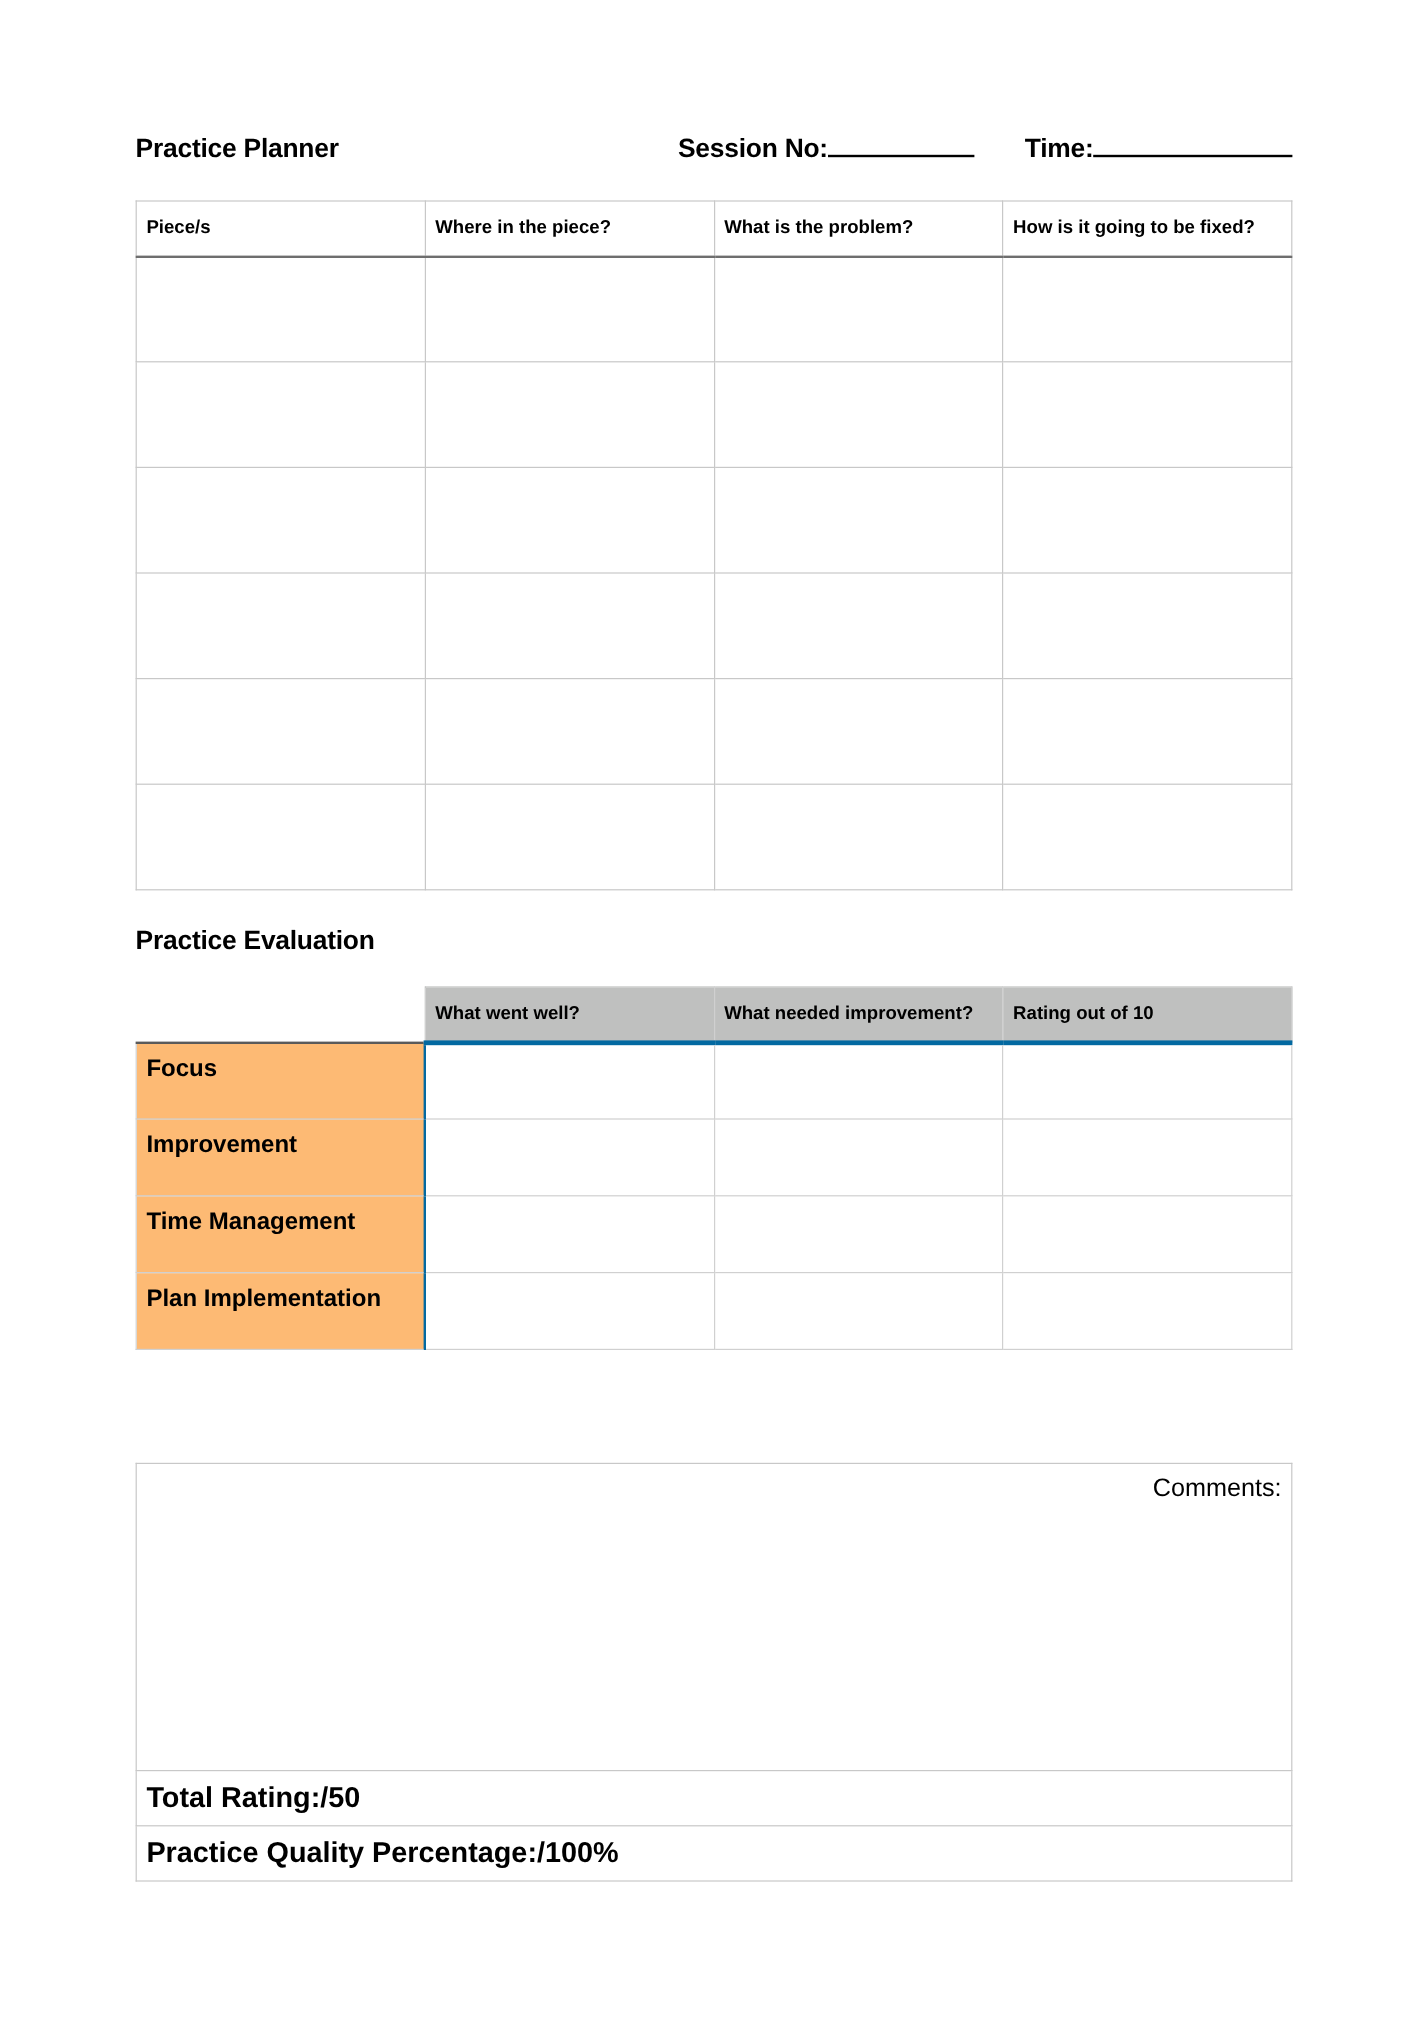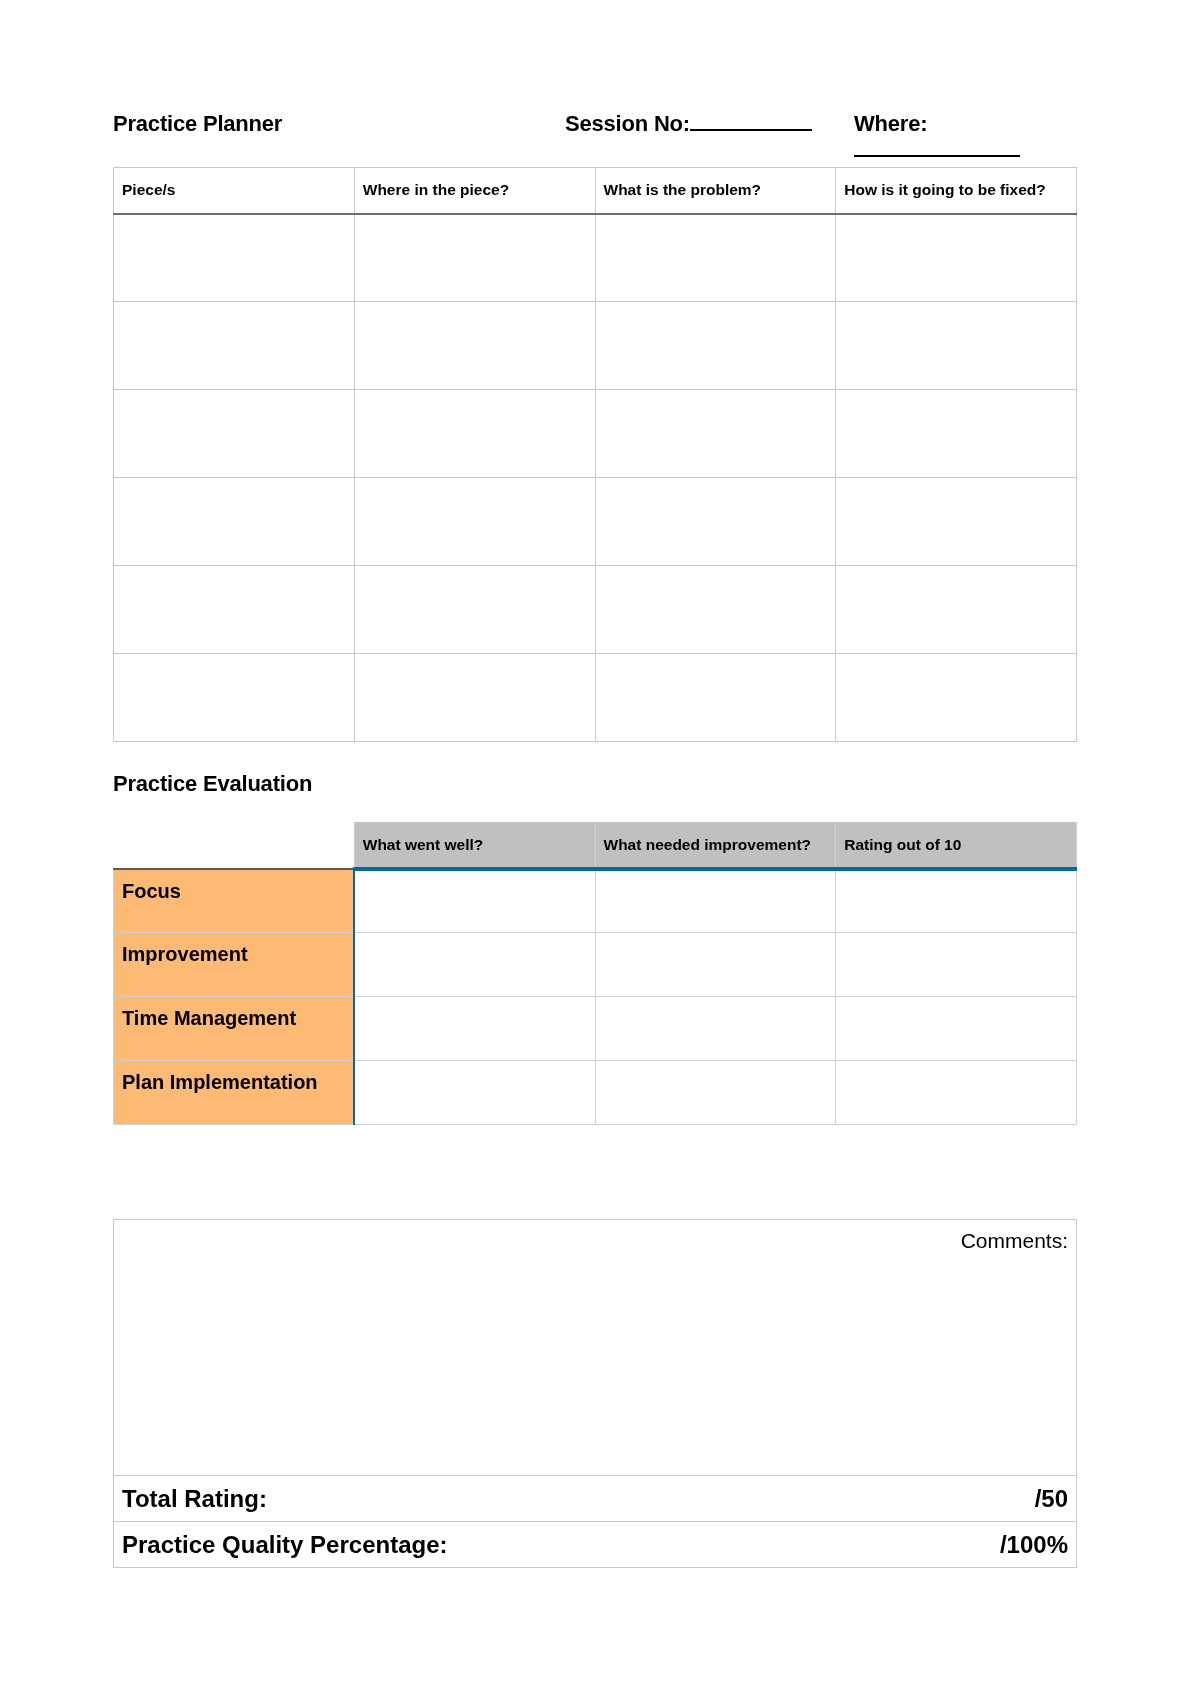--- a/index.html
+++ b/index.html
@@ -29,32 +29,32 @@
   .eval thead th { height: 46px; background: #bfc0bf; text-align: left; font-size: 15.5px; font-weight: bold; padding: 0 8px; border-bottom: 4px solid #0369a1; border-top: 1px solid #bfc0bf; }
   .eval thead th.corner { background: #ffffff; border: none; border-bottom: 2px solid #5a5a5a; }
   .eval tbody td { height: 64px; }
   .eval tbody td.label { background: #fdba74; border-right: 2px solid #0369a1; font-size: 20px; font-weight: bold; vertical-align: top; padding: 10px 8px 0 8px; }
 
   
   .summary { position: absolute; top: 1219px; left: 113px; width: 964px; border-collapse: collapse; table-layout: fixed; }
   .summary td { border: 1px solid #c8c8c8; }
   .summary .comments { height: 256px; vertical-align: top; padding: 9px 8px; font-size: 21px; text-align: right; }
   .summary .total { height: 46px; padding: 0 8px; font-size: 24px; font-weight: bold; }
-  .row-flex { display: flex; justify-content: space-between; align-items: center; }
+  .row-flex { display: flex; justify-content: flex-start; align-items: center; }
 </style>
 </head>
 <body>
 
 <div class="header-row">
   <div class="title">Practice Planner</div>
   <div class="session">
     <span>Session No:</span><span class="blank"></span>
   </div>
   <div class="date">
-    <span>Where:</span><span class="blank"></span>
+    <span>Time:</span><span class="blank"></span>
   </div>
 </div>
 
 <table class="planner">
   <thead>
     <tr>
       <th>Piece/s</th>
       <th>Where in the piece?</th>
       <th>What is the problem?</th>
       <th>How is it going to be fixed?</th>

